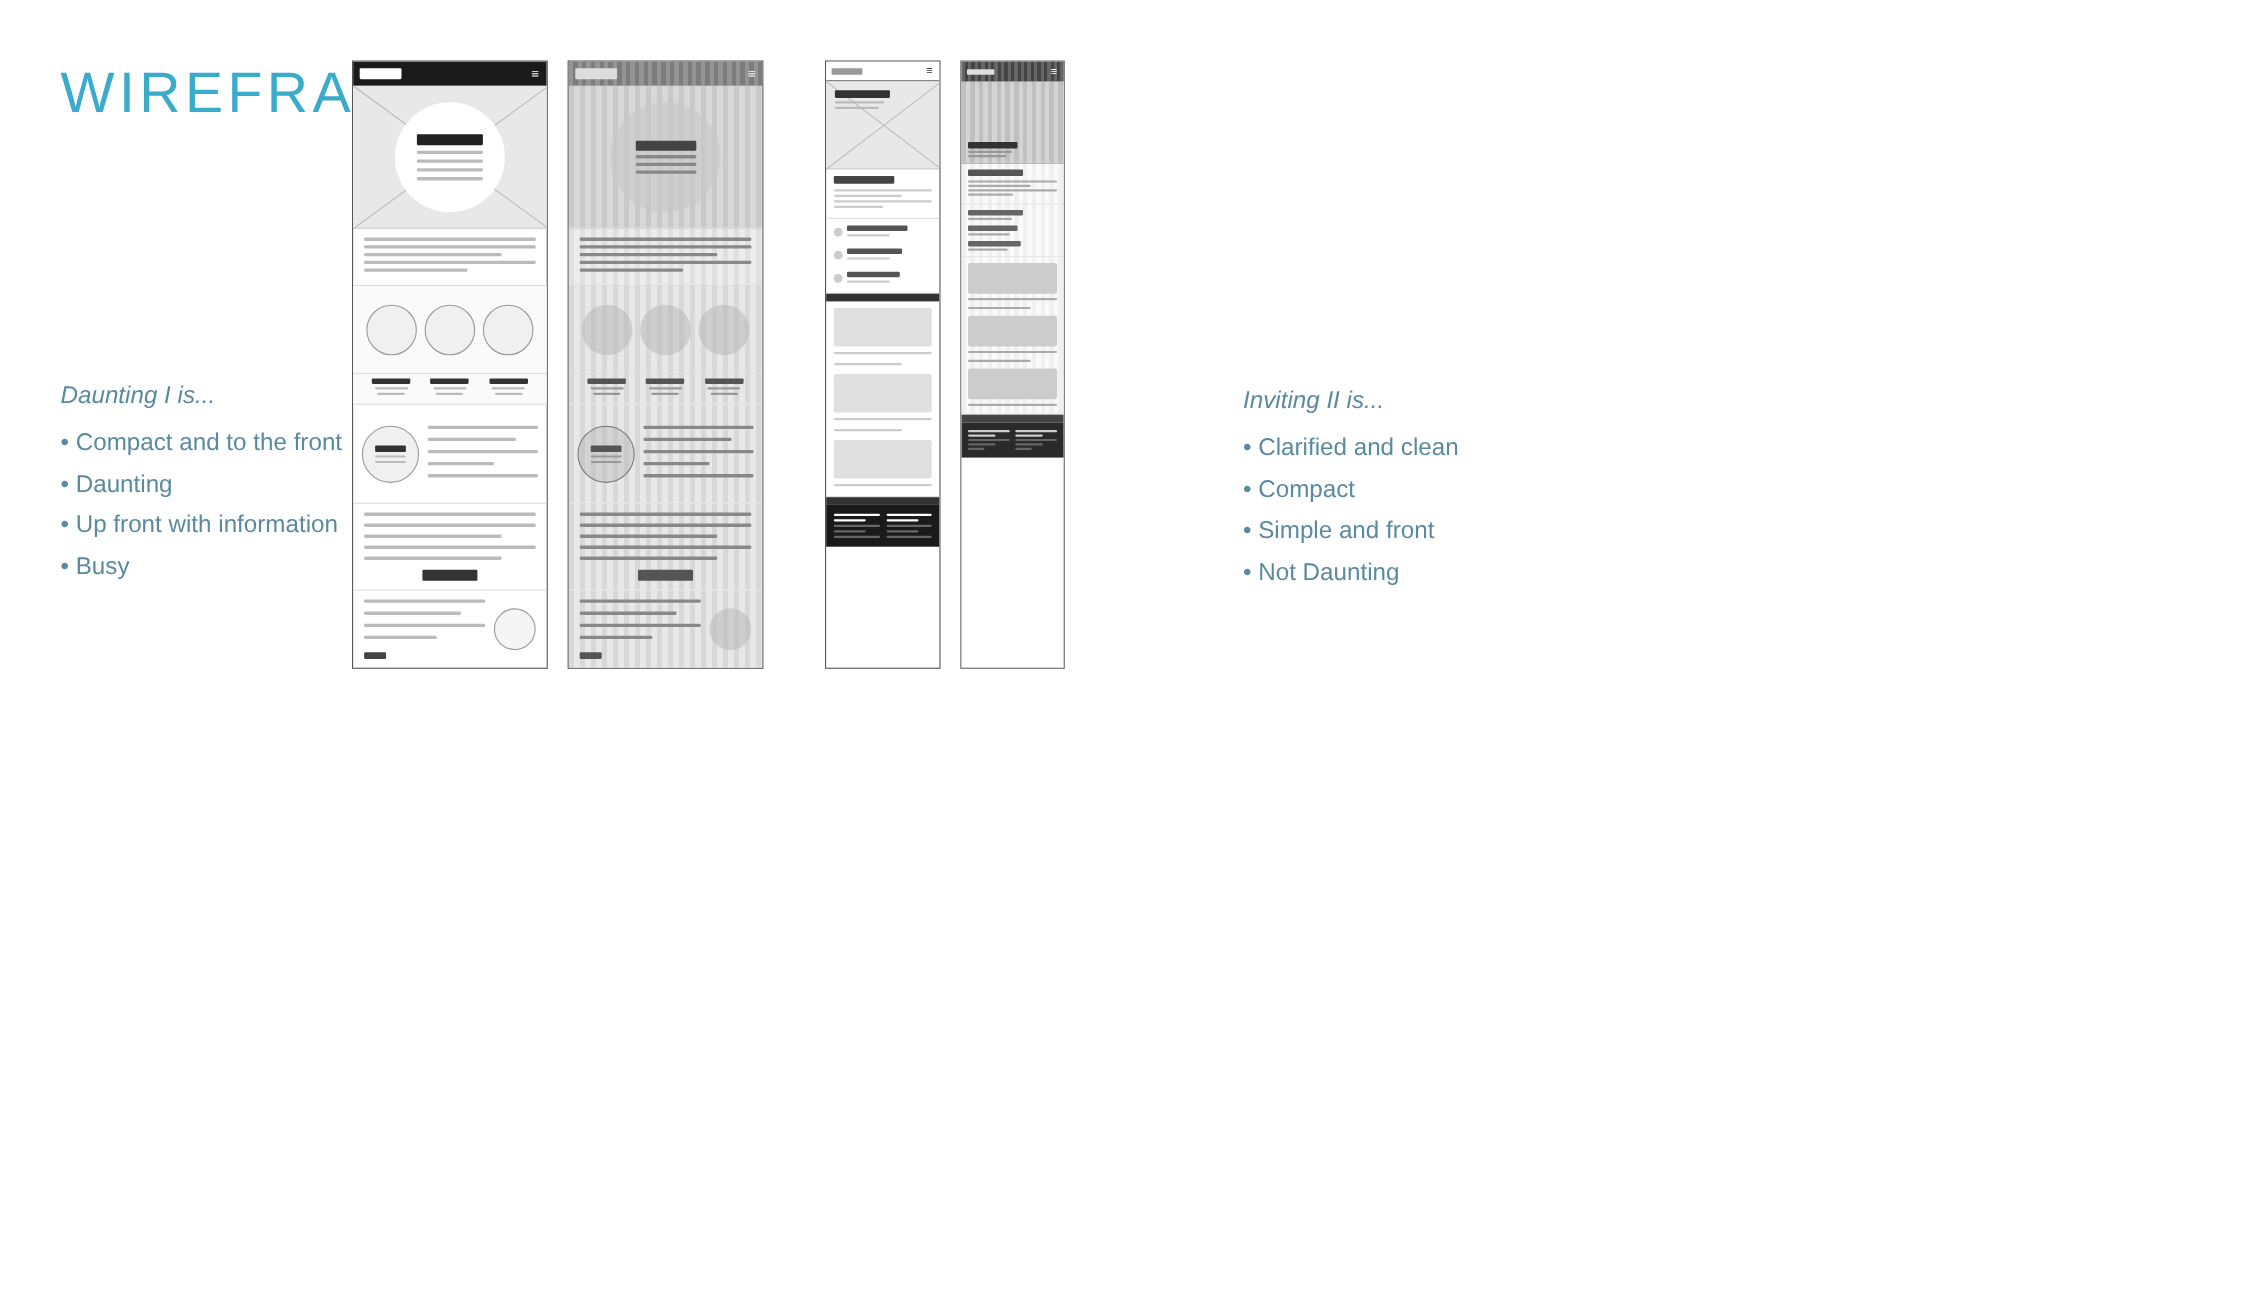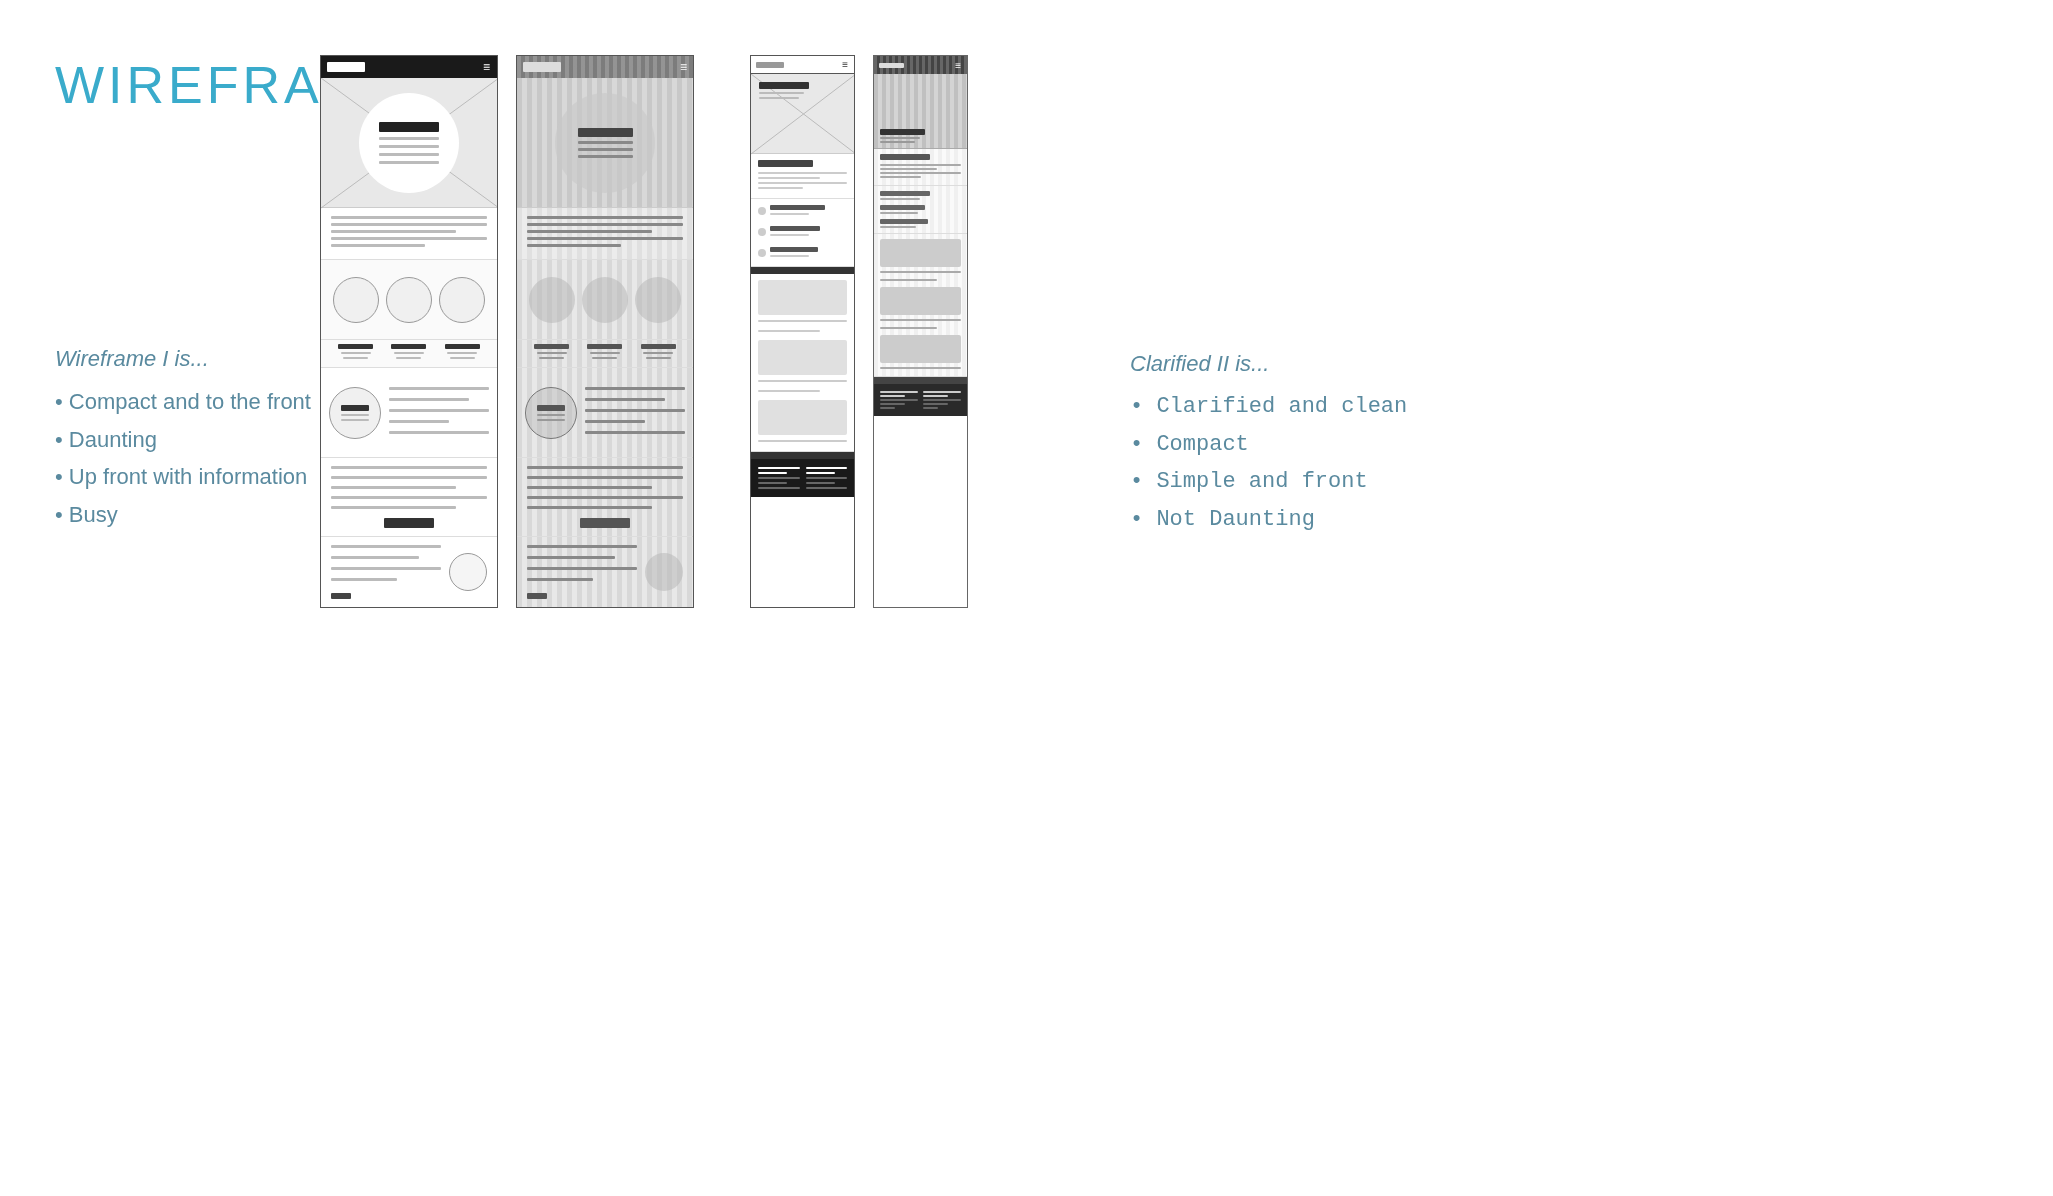--- a/index.html
+++ b/index.html
@@ -52,21 +52,20 @@
       font-size: 22px;
       line-height: 1.7;
     }
     .wireframe2-annotation .ann-title {
       font-style: italic;
       margin-bottom: 6px;
     }
     .wireframe2-annotation ul {
       list-style: none;
       padding: 0;
-      font-family: Liberation Mono, monospace;
     }
     .wireframe2-annotation ul li::before {
       content: '• ';
     }
 
     
     .wireframes-container {
       position: absolute;
       top: 55px;
       left: 320px;
@@ -829,31 +828,31 @@
       background: #333;
       flex-shrink: 0;
     }
   </style>
 </head>
 <body>
 
 <div class="page-title">WIREFRAMES</div>
 
 <div class="wireframe1-annotation">
-  <div class="ann-title">Wireframe I is...</div>
+  <div class="ann-title">Daunting I is...</div>
   <ul>
     <li>Compact and to the front</li>
     <li>Daunting</li>
     <li>Up front with information</li>
     <li>Busy</li>
   </ul>
 </div>
 
 <div class="wireframe2-annotation">
-  <div class="ann-title">Clarified II is...</div>
+  <div class="ann-title">Inviting II is...</div>
   <ul>
     <li>Clarified and clean</li>
     <li>Compact</li>
     <li>Simple and front</li>
     <li>Not Daunting</li>
   </ul>
 </div>
 
 <div class="wireframes-container">
 

